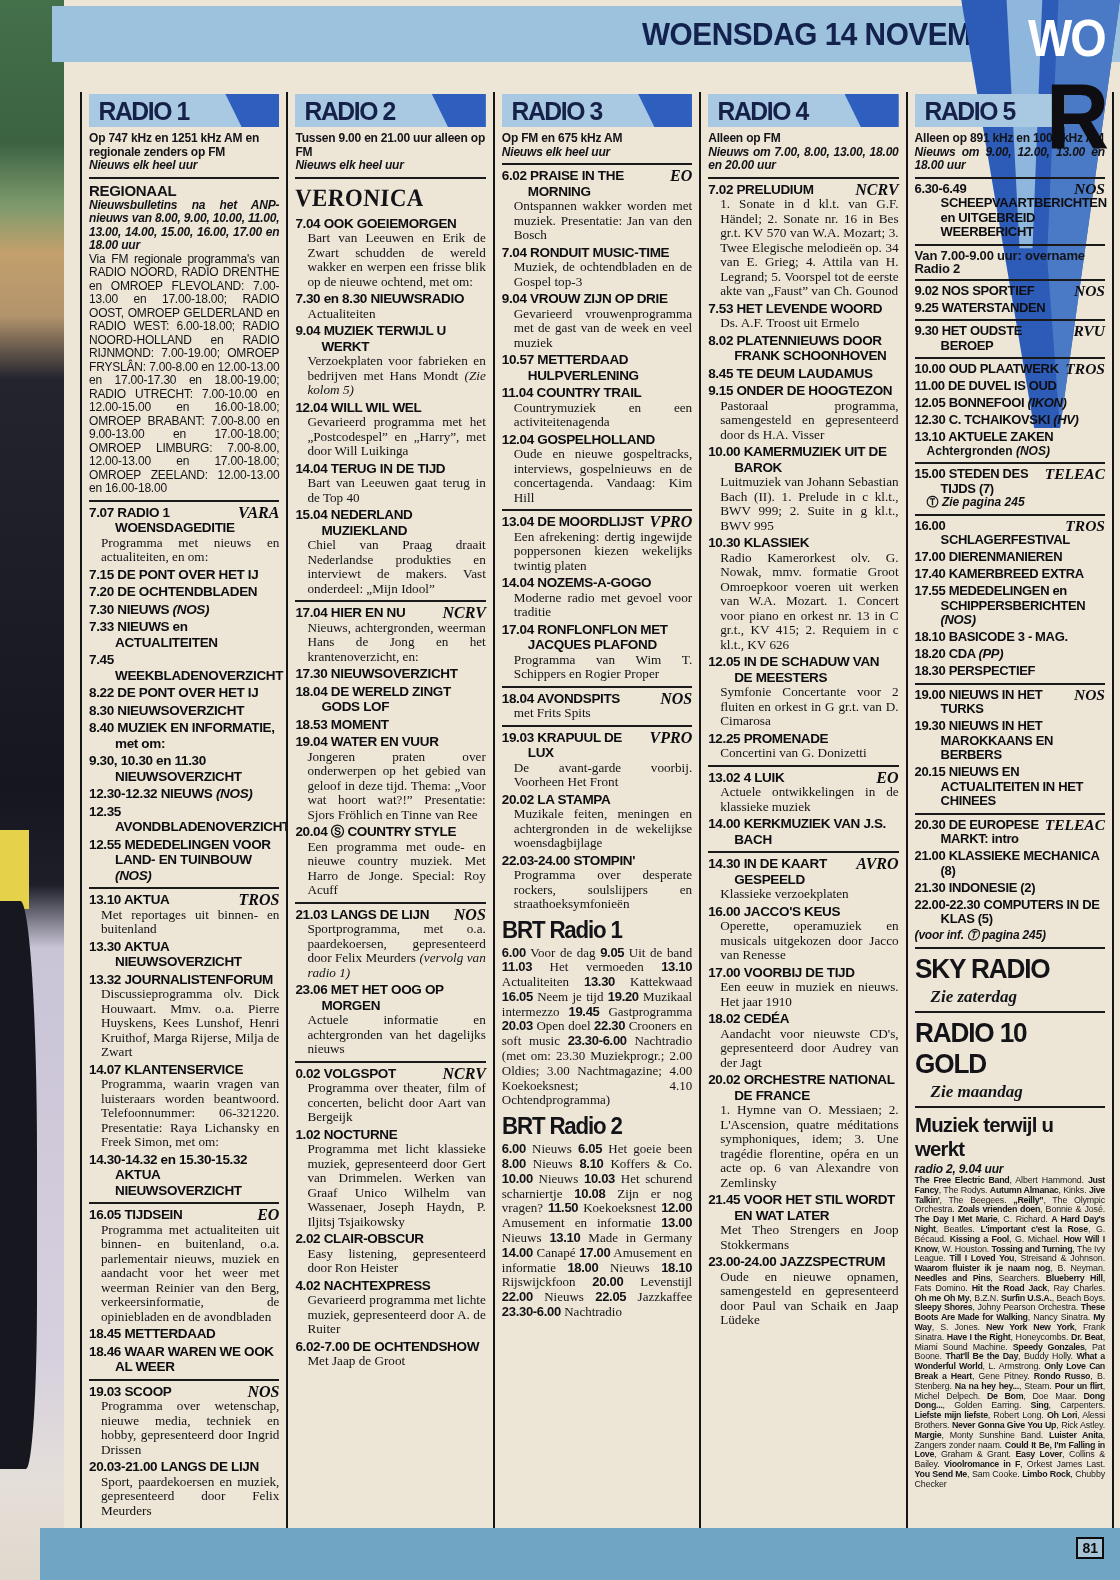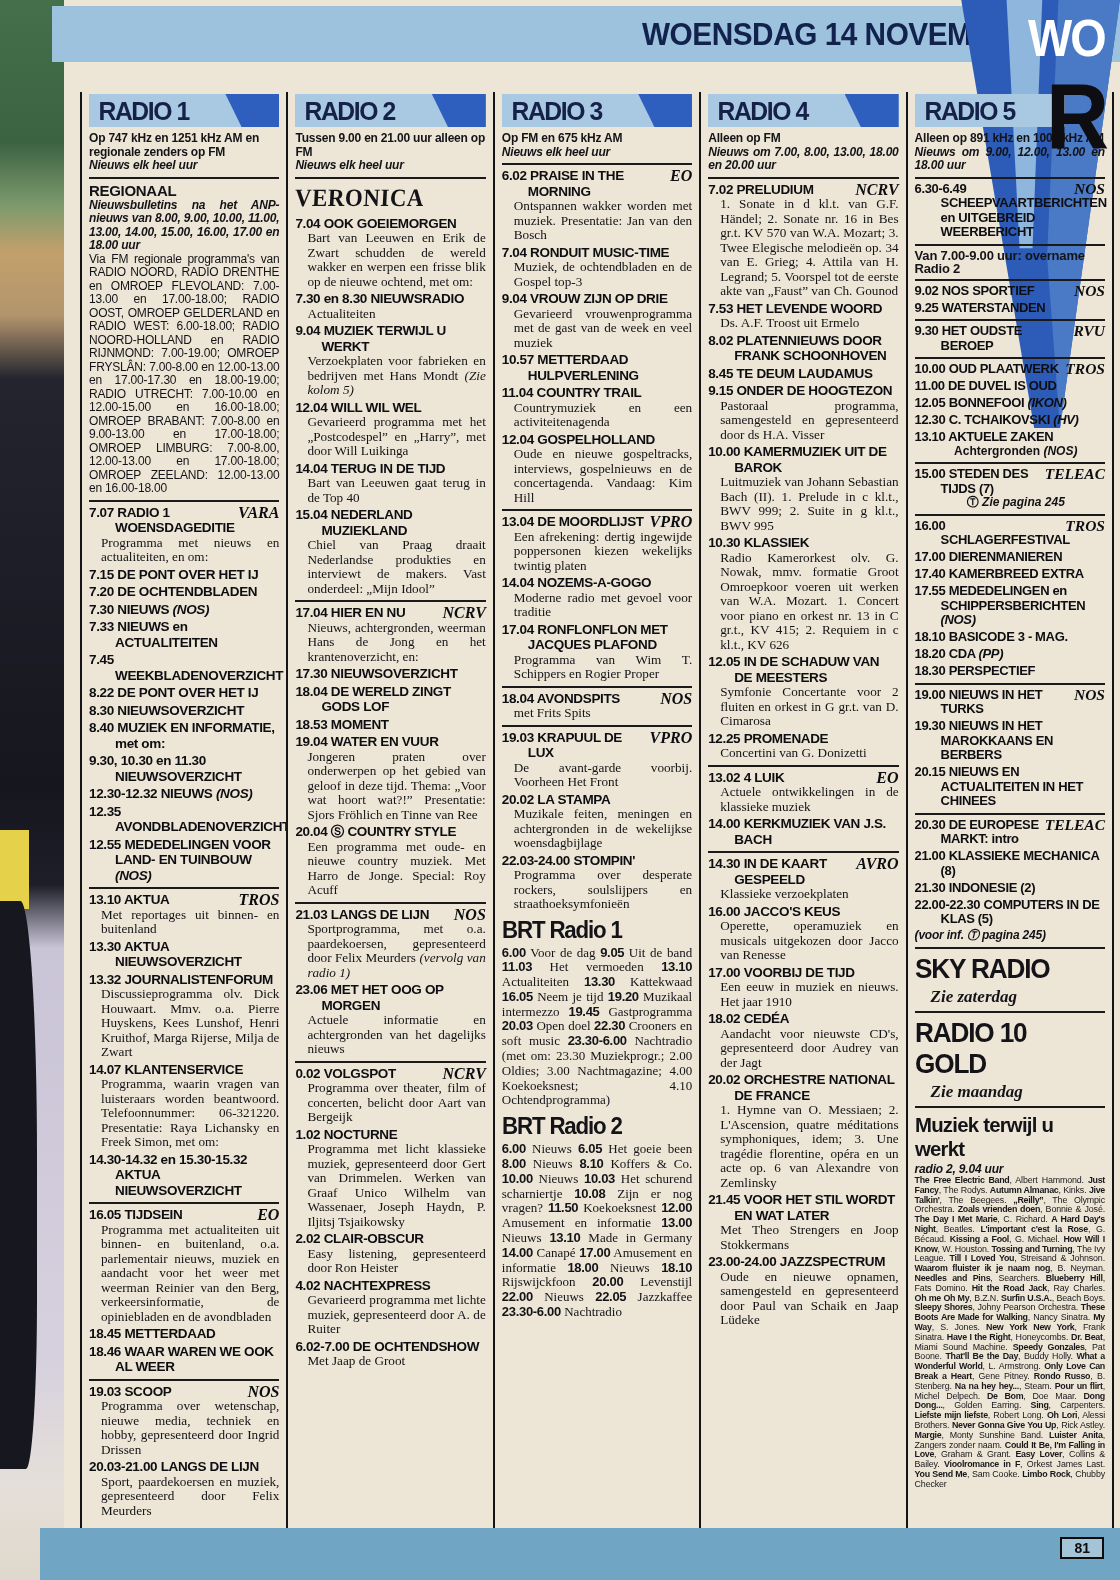--- a/index.html
+++ b/index.html
@@ -18,21 +18,21 @@
   .wedge{position:absolute;left:958px;top:0;width:162px;height:428px;z-index:1}
   .wedge .w1{position:absolute;inset:0;background:#2c5cb8;clip-path:polygon(2% 0,100% 0,63% 100%,47% 100%)}
   .wedge .w2{position:absolute;inset:0;background:#4a7ac6;clip-path:polygon(62% 0,100% 0,63% 100%,55% 60%)}
   .wedge .w3{position:absolute;inset:0;background:#8fb6dd;clip-path:polygon(30% 0,52% 0,46% 58%,38% 58%)}
   .wo{position:absolute;left:1028px;top:8px;z-index:2;color:#fff;font-weight:bold;font-size:52px;
     letter-spacing:-2px;transform:scaleX(.9);transform-origin:left top}
   .bigR{position:absolute;left:1046px;top:70px;z-index:3;color:#0d0d12;font-weight:bold;font-size:92px;
     line-height:1;transform:scaleX(.95);transform-origin:left top}
   .botband{position:absolute;left:40px;top:1528px;width:1080px;height:52px;background:#70a5c4}
   .pagebox{position:absolute;right:16px;top:9px;border:2.5px solid #0c0c0c;background:#a6c4d8;
-    font-size:14px;font-weight:bold;padding:1px 12px;color:#0c0c0c}
+    font-size:14px;font-weight:bold;padding:1px 4px;color:#0c0c0c}
   
   .cols{position:absolute;left:80px;top:92px;width:1032px;height:1436px;display:grid;
     grid-template-columns:repeat(5,1fr);border-right:2px solid #151515;z-index:2}
   .col{border-left:2px solid #151515;padding:0 7px;overflow:hidden;position:relative}
   .colhead{height:33px;background:#a9c9e3;position:relative;margin:2px 0 5px;display:flex;align-items:flex-end}
   .colhead .txt{font-size:26px;font-weight:bold;color:#16214a;letter-spacing:-1.5px;padding-left:10px;
     transform:scaleX(.95);transform-origin:left center;white-space:nowrap}
   .colhead::after{content:"";position:absolute;right:0;top:0;width:54px;height:100%;
     background:#2e5fbe;clip-path:polygon(0 0,100% 0,100% 100%,30% 100%)}
   .col.c5 .colhead{width:150px}
@@ -58,21 +58,21 @@
   .runin b{font-family:"Liberation Sans",sans-serif;letter-spacing:-.3px}
   .runin.music{font-family:"Liberation Sans",sans-serif;font-size:8.9px;line-height:9.8px;
     letter-spacing:-.15px;text-align:justify;font-weight:normal;color:#18181c}
   .ital{font-family:"Liberation Serif",serif;font-style:italic;font-weight:bold;font-size:17px;
     padding-left:16px;margin:1px 0 3px}
   .veronica{font-family:"Liberation Serif",serif;font-size:25px;font-weight:bold;letter-spacing:.5px;
     margin:5px 0 4px;transform:scaleX(.92) skewX(-3deg);transform-origin:left;white-space:nowrap}
   
   .col.c5 .pline{font-size:13px;line-height:14.5px}
   .col.c5 .p{margin:2.5px 0}
-  .col.c5 .desc{font-family:"Liberation Sans",sans-serif;font-weight:bold;font-size:12px;line-height:13.5px;text-align:center}
+  .col.c5 .desc{font-family:"Liberation Sans",sans-serif;font-weight:bold;font-size:12px;line-height:13.5px;text-align:left}
   .col.c5 .net{font-size:15.5px}
 </style>
 </head>
 <body>
 
 <div class="photo-strip">
   <div class="yellow"></div>
   <div class="figure"></div>
 </div>
 <div class="topband"></div>

